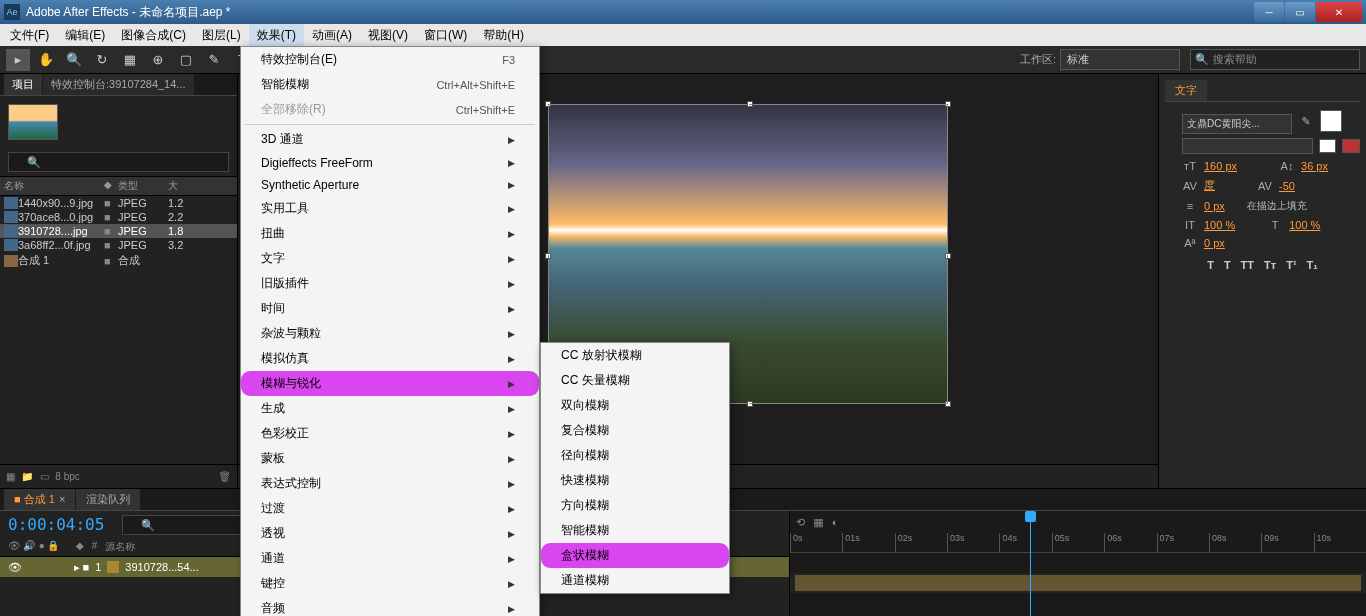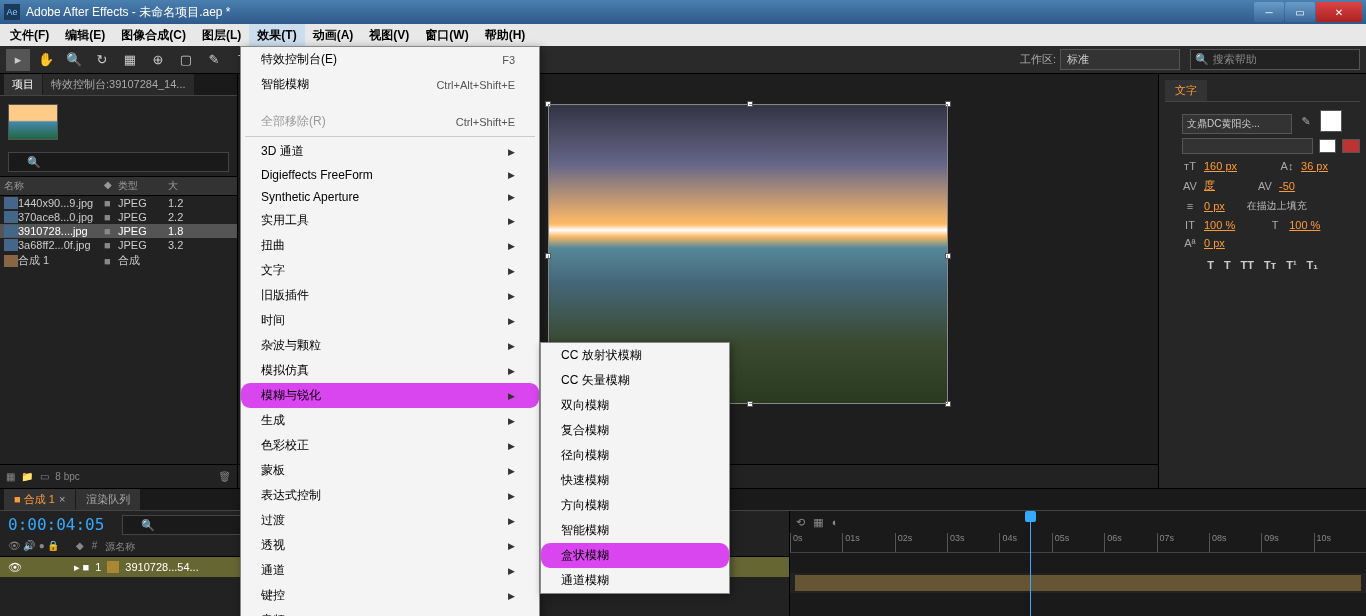--- a/index.html
+++ b/index.html
@@ -8,21 +8,21 @@
 
 .titlebar { height: 24px; background: linear-gradient(#4a7fb0, #2e5a8a); display: flex; align-items: center; padding: 0 4px; color: #fff; font-size: 12px; }
 .titlebar .icon { width: 16px; height: 16px; background: #1a3a5a; margin-right: 6px; display:flex;align-items:center;justify-content:center;font-size:9px;color:#8cf; }
 .titlebar .title { flex: 1; }
 .win-btns { display: flex; }
 .win-btn { width: 30px; height: 20px; background: linear-gradient(#6a9ac8,#3a6a9a); margin-left: 1px; display:flex;align-items:center;justify-content:center;color:#fff;font-size:10px; border-radius:2px;}
 .win-btn.close { background: linear-gradient(#d44,#a22); width:46px; }
 
 
 .menubar { height: 22px; background: #e8e8e8; display: flex; align-items: center; padding: 0 2px; color: #000; font-size: 12px; }
-.menubar .mitem { padding: 3px 8px; cursor: default; font-weight: bold; }
+.menubar .mitem { padding: 3px 8px; cursor: default; }
 .menubar .mitem.open { background: #cde; }
 
 
 .toolbar { height: 28px; background: #2a2a2a; border-bottom: 1px solid #000; display: flex; align-items: center; padding: 0 6px; gap: 4px; }
 .tool-btn { width: 24px; height: 22px; display:flex;align-items:center;justify-content:center; color:#ccc; font-size:13px; }
 .tool-btn.active { background:#555; }
 .workspace-label { margin-left: auto; color:#aaa; font-size:11px; }
 .workspace-sel { background:#333; color:#ccc; border:1px solid #555; padding:2px 18px 2px 6px; font-size:11px; width:120px; }
 .search-box { background:#222; color:#888; border:1px solid #555; padding:2px 4px; font-size:11px; width:170px; margin-left:6px; display:flex;align-items:center;gap:4px;}
 
@@ -88,21 +88,21 @@
 .ruler .tick{flex:1;border-left:1px solid #555;font-size:9px;color:#888;padding-left:2px;}
 .playhead{position:absolute;top:0;bottom:0;left:240px;width:1px;background:#3af;}
 .playhead::before{content:"";position:absolute;top:0;left:-5px;width:11px;height:11px;background:#3af;border-radius:2px;}
 .track{height:20px;background:#222;position:relative;margin-top:20px;}
 .clip{position:absolute;left:5px;right:5px;top:2px;bottom:2px;background:#665533;}
 
 
 .dropdown { position:absolute; background:#f4f4f4; border:1px solid #888; color:#000; font-size:12px; box-shadow:2px 2px 8px rgba(0,0,0,0.4); z-index:100;}
 .dd-item{padding:4px 24px 4px 20px;display:flex;justify-content:space-between;align-items:center;gap:20px;white-space:nowrap;}
 .dd-item.hover{background:#d946ef;border-radius:9px;}
-.dd-item.disabled{color:#999;margin-top:12px;}
+.dd-item.disabled{color:#999;}
 .dd-sep{height:1px;background:#ccc;margin:2px 4px;}
 .dd-arrow{font-size:9px;color:#333;}
 .dd-short{color:#555;font-size:11px;}
 
 .dd1{left:240px;top:46px;width:300px;}
 .dd2{left:540px;top:342px;width:190px;}
 </style>
 </head>
 <body>
 

